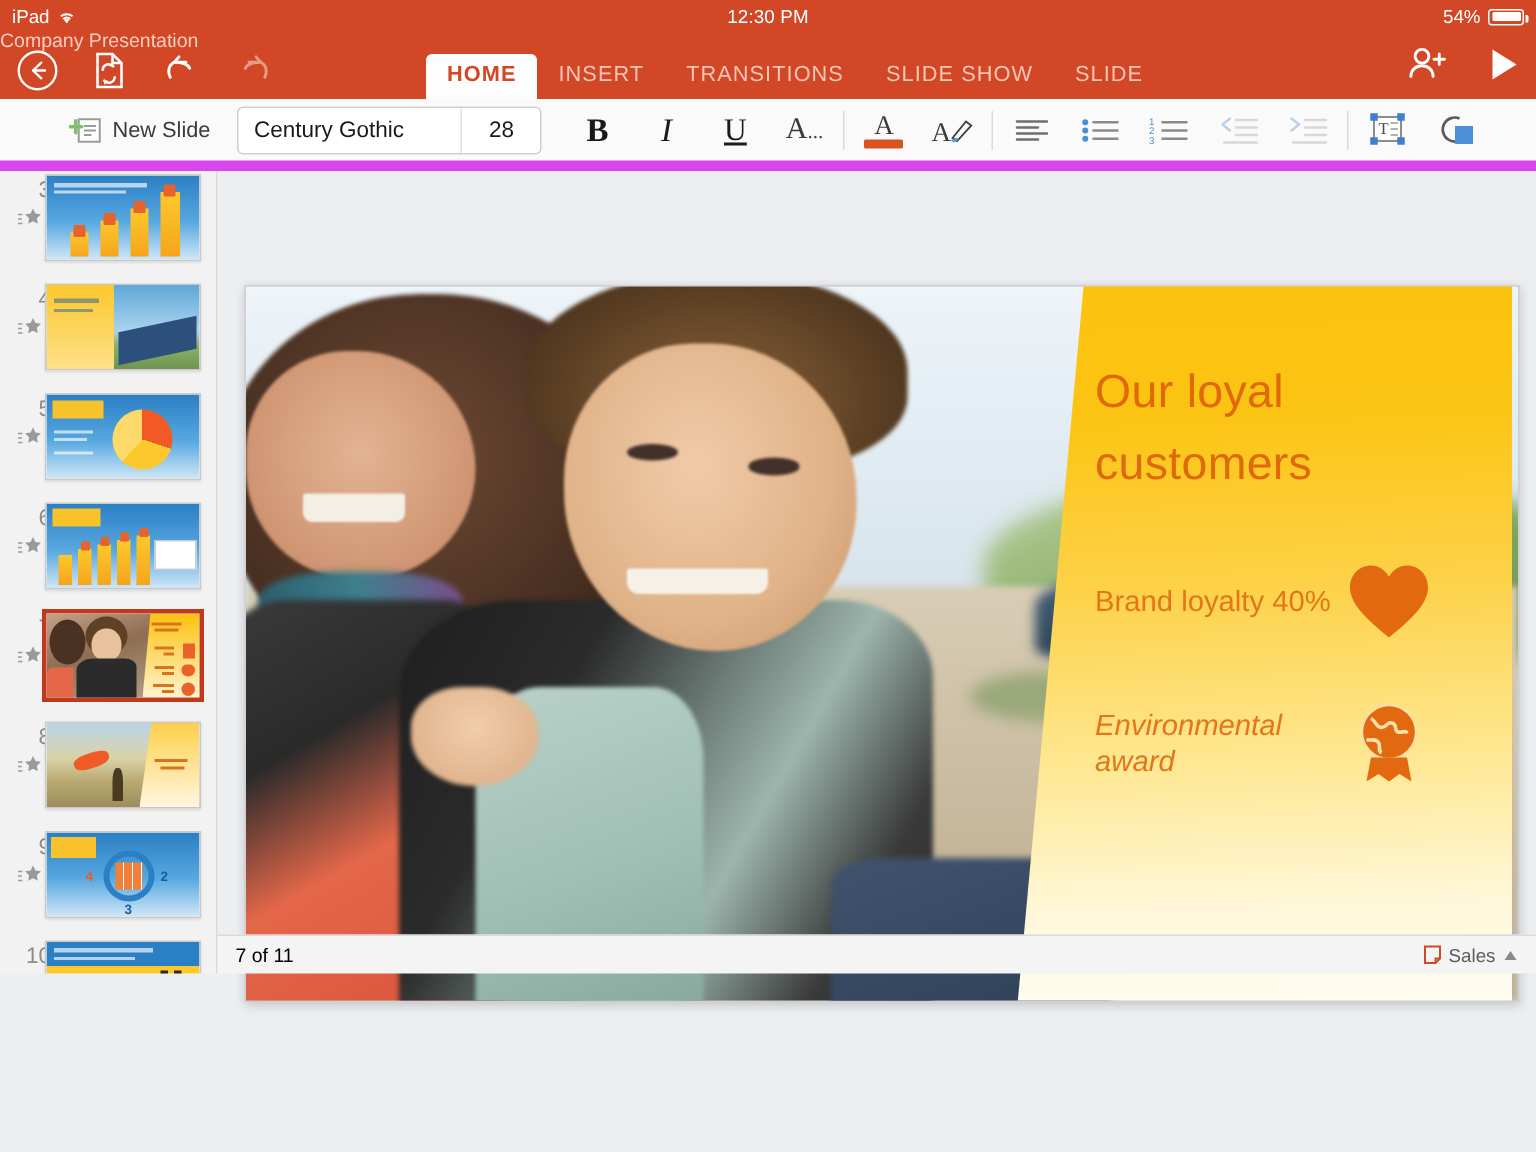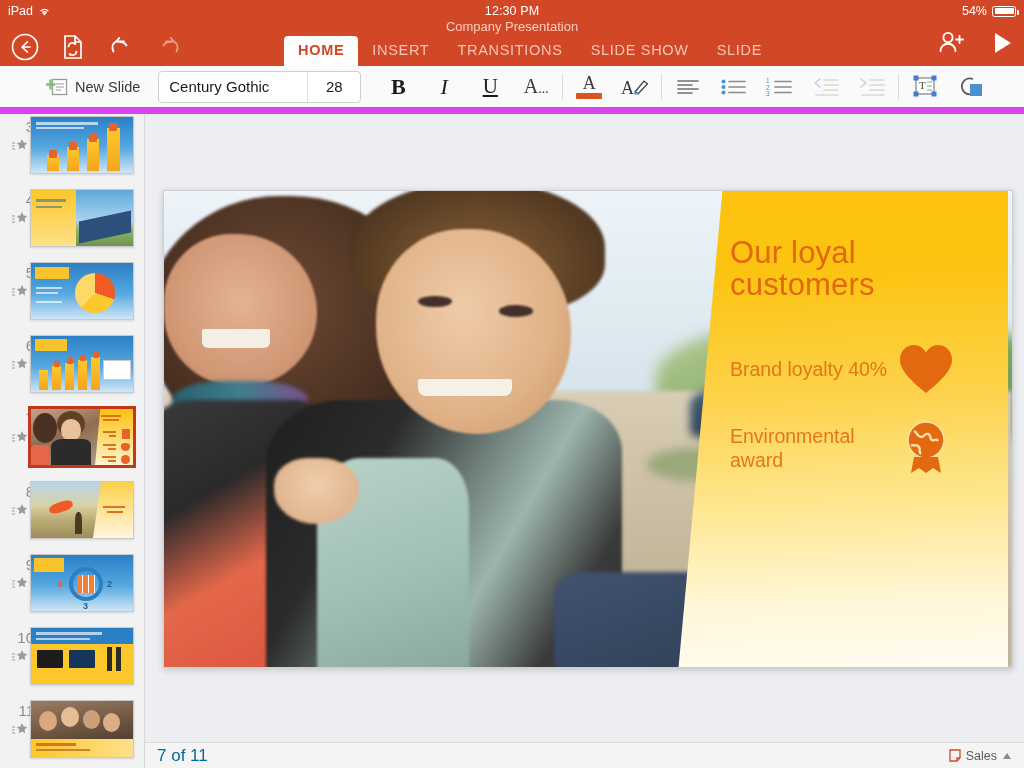--- a/index.html
+++ b/index.html
@@ -2,21 +2,21 @@
 <html><head>
 <meta charset="utf-8">
 <style>
   * { box-sizing: border-box; margin: 0; padding: 0; }
   html, body {
     width: 1024px; height: 768px;
     font-family: "Liberation Sans", sans-serif;
     overflow: hidden;
     background: #eceef1;
   }
-  #app { position: relative; width: 1024px; height: 768px; }
+  #app { position: relative; width: 1024px; height: 649px; }
 
   
   .header {
     position: absolute; left: 0; top: 0; width: 1024px; height: 66px;
     background: #d24726;
   }
   .statusbar {
     position: absolute; left: 0; top: 0; width: 1024px; height: 22px;
     color: #fff; font-size: 12.5px; line-height: 22px;
   }
@@ -27,21 +27,21 @@
     width: 24px; height: 11px; border: 1.4px solid #fff; border-radius: 2.5px;
     position: relative; display: inline-block;
   }
   .batt::after {
     content:""; position:absolute; right:-3.5px; top:3px; width:2px; height:5px;
     background:#fff; border-radius: 0 1px 1px 0;
   }
   .batt i { position:absolute; left:1.5px; top:1.5px; bottom:1.5px; right:1.5px; background:#fff; border-radius:1px; display:block;}
 
   .doctitle {
-    position: absolute; left:0; top: 19px; width: 1024px; text-align: center;
+    position: absolute; left:0; top: 19px; width: 1024px; text-align: left;
     color: #f7ccc0; font-size: 13px;
   }
 
   .navicons { position: absolute; left: 8px; top: 30px; display: flex; align-items: center; gap: 14px; }
   .navicons .ic { width: 34px; height: 34px; display:flex; align-items:center; justify-content:center; cursor:pointer;}
 
   .tabs { position: absolute; left: 284px; top: 36px; display: flex; align-items: flex-end; height: 30px; }
   .tab {
     font-size: 14.5px; color: #f6c5b6; letter-spacing: .7px;
     padding: 6px 14px 7px 14px; height: 30px; line-height: 17px;
@@ -159,39 +159,39 @@
 
   
   .panel {
     position: absolute; right: 4px; top: -2px; width: 330px; height: 484px;
     background: linear-gradient(178deg, #fcc20f 0%, #fcc412 18%, #fdd249 42%, #fee894 66%, #fff7d9 85%, #fffdf4 100%);
     clip-path: polygon(13.5% 0%, 100% 0%, 100% 100%, 0% 100%);
     transform: skewX(0deg);
   }
   .panel-inner { position:absolute; left:52px; top:48px; right:12px; }
   .ptitle {
-    color:#e0690c; font-size: 31px; line-height: 32px; font-weight: 400;
+    color:#e0690c; font-size: 31px; line-height: 48px; font-weight: 400;
     letter-spacing: .2px; width: 210px;
   }
   .prow { display:flex; align-items:center; margin-top: 0; }
   .prow .ptext { color:#e4761a; font-size: 19.5px; line-height: 24px; width: 165px; }
   .prow .picon { width: 62px; display:flex; align-items:center; justify-content:center; }
 
   .r1 { margin-top: 46px; }
   .r2 { margin-top: 42px; }
-  .r3 { margin-top: 24px; }
+  .r3 { margin-top: 40px; font-style: italic; }
 
   
   .bottombar {
     position: absolute; left: 145px; bottom: 0; right: 0; height: 26px;
     background: #f4f4f5; border-top: 1px solid #d9d9d9;
     display:flex; align-items:center; justify-content: space-between;
     padding: 0 12px;
   }
-  .bb-left { font-size: 17px; color: #0369a1; }
+  .bb-left { font-size: 13px; color: #000000; }
   .bb-right { display:flex; align-items:center; gap:5px; font-size: 12.5px; color:#5c5c5c; cursor:pointer;}
 
   
   .t-bg-blue { position:absolute; inset:0; background: linear-gradient(180deg,#2b7fc4 0%,#57a8e0 55%,#cfe6f6 100%); }
   .tbar { position:absolute; background: linear-gradient(180deg,#fdc82c,#f5a51c); }
   .tsq { position:absolute; background:#e8622a; border-radius:1px;}
   .ttxt { position:absolute; background:#fff; opacity:.65; height:2px;}
   .ttxt.d { background:#1c5fa0; opacity:.5;}
 </style>
 </head>

